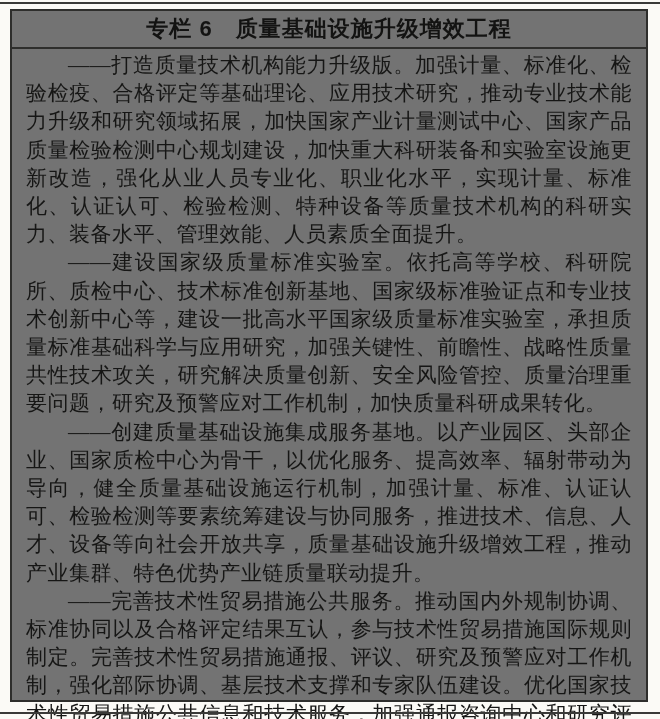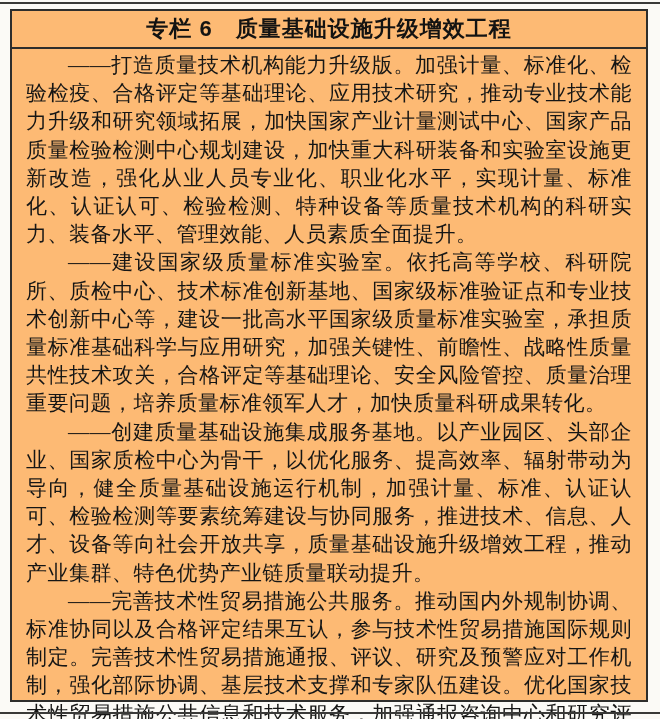--- a/index.html
+++ b/index.html
@@ -23,21 +23,21 @@
   }
   .page-rule.top { top: 2px; }
   .page-rule.bottom { top: 712px; }
   .panel {
     position: absolute;
     left: 10px;
     top: 9px;
     width: 634px;
     height: 689px;
     border: 2px solid #2e2e2c;
-    background: #fdba74;
+    background: #737373;
     box-sizing: content-box;
   }
   .panel-title {
     height: 36px;
     line-height: 36px;
     text-align: center;
     font-family: "Liberation Sans", "DejaVu Sans", sans-serif;
     font-weight: bold;
     font-size: 22px;
     color: #131312;
@@ -62,19 +62,19 @@
 </style>
 </head>
 <body>
 
 <div class="page-rule top"></div>
 
 <div class="panel">
   <div class="panel-title">专栏 6　质量基础设施升级增效工程</div>
   <div class="panel-body">
     <p>——打造质量技术机构能力升级版。加强计量、标准化、检验检疫、合格评定等基础理论、应用技术研究，推动专业技术能力升级和研究领域拓展，加快国家产业计量测试中心、国家产品质量检验检测中心规划建设，加快重大科研装备和实验室设施更新改造，强化从业人员专业化、职业化水平，实现计量、标准化、认证认可、检验检测、特种设备等质量技术机构的科研实力、装备水平、管理效能、人员素质全面提升。</p>
-    <p>——建设国家级质量标准实验室。依托高等学校、科研院所、质检中心、技术标准创新基地、国家级标准验证点和专业技术创新中心等，建设一批高水平国家级质量标准实验室，承担质量标准基础科学与应用研究，加强关键性、前瞻性、战略性质量共性技术攻关，合格评定等基础理论、安全风险管控、质量治理重要问题，培养质量标准领军人才，加快质量科研成果转化。</p>
+    <p>——建设国家级质量标准实验室。依托高等学校、科研院所、质检中心、技术标准创新基地、国家级标准验证点和专业技术创新中心等，建设一批高水平国家级质量标准实验室，承担质量标准基础科学与应用研究，加强关键性、前瞻性、战略性质量共性技术攻关，研究解决质量创新、安全风险管控、质量治理重要问题，研究及预警应对工作机制，加快质量科研成果转化。</p>
     <p>——创建质量基础设施集成服务基地。以产业园区、头部企业、国家质检中心为骨干，以优化服务、提高效率、辐射带动为导向，健全质量基础设施运行机制，加强计量、标准、认证认可、检验检测等要素统筹建设与协同服务，推进技术、信息、人才、设备等向社会开放共享，质量基础设施升级增效工程，推动产业集群、特色优势产业链质量联动提升。</p>
     <p>——完善技术性贸易措施公共服务。推动国内外规制协调、标准协同以及合格评定结果互认，参与技术性贸易措施国际规则制定。完善技术性贸易措施通报、评议、研究及预警应对工作机制，强化部际协调、基层技术支撑和专家队伍建设。优化国家技术性贸易措施公共信息和技术服务，加强通报咨询中心和研究评议基地建设。</p>
   </div>
 </div>
 
 <div class="page-rule bottom"></div>
 
 </body></html>

